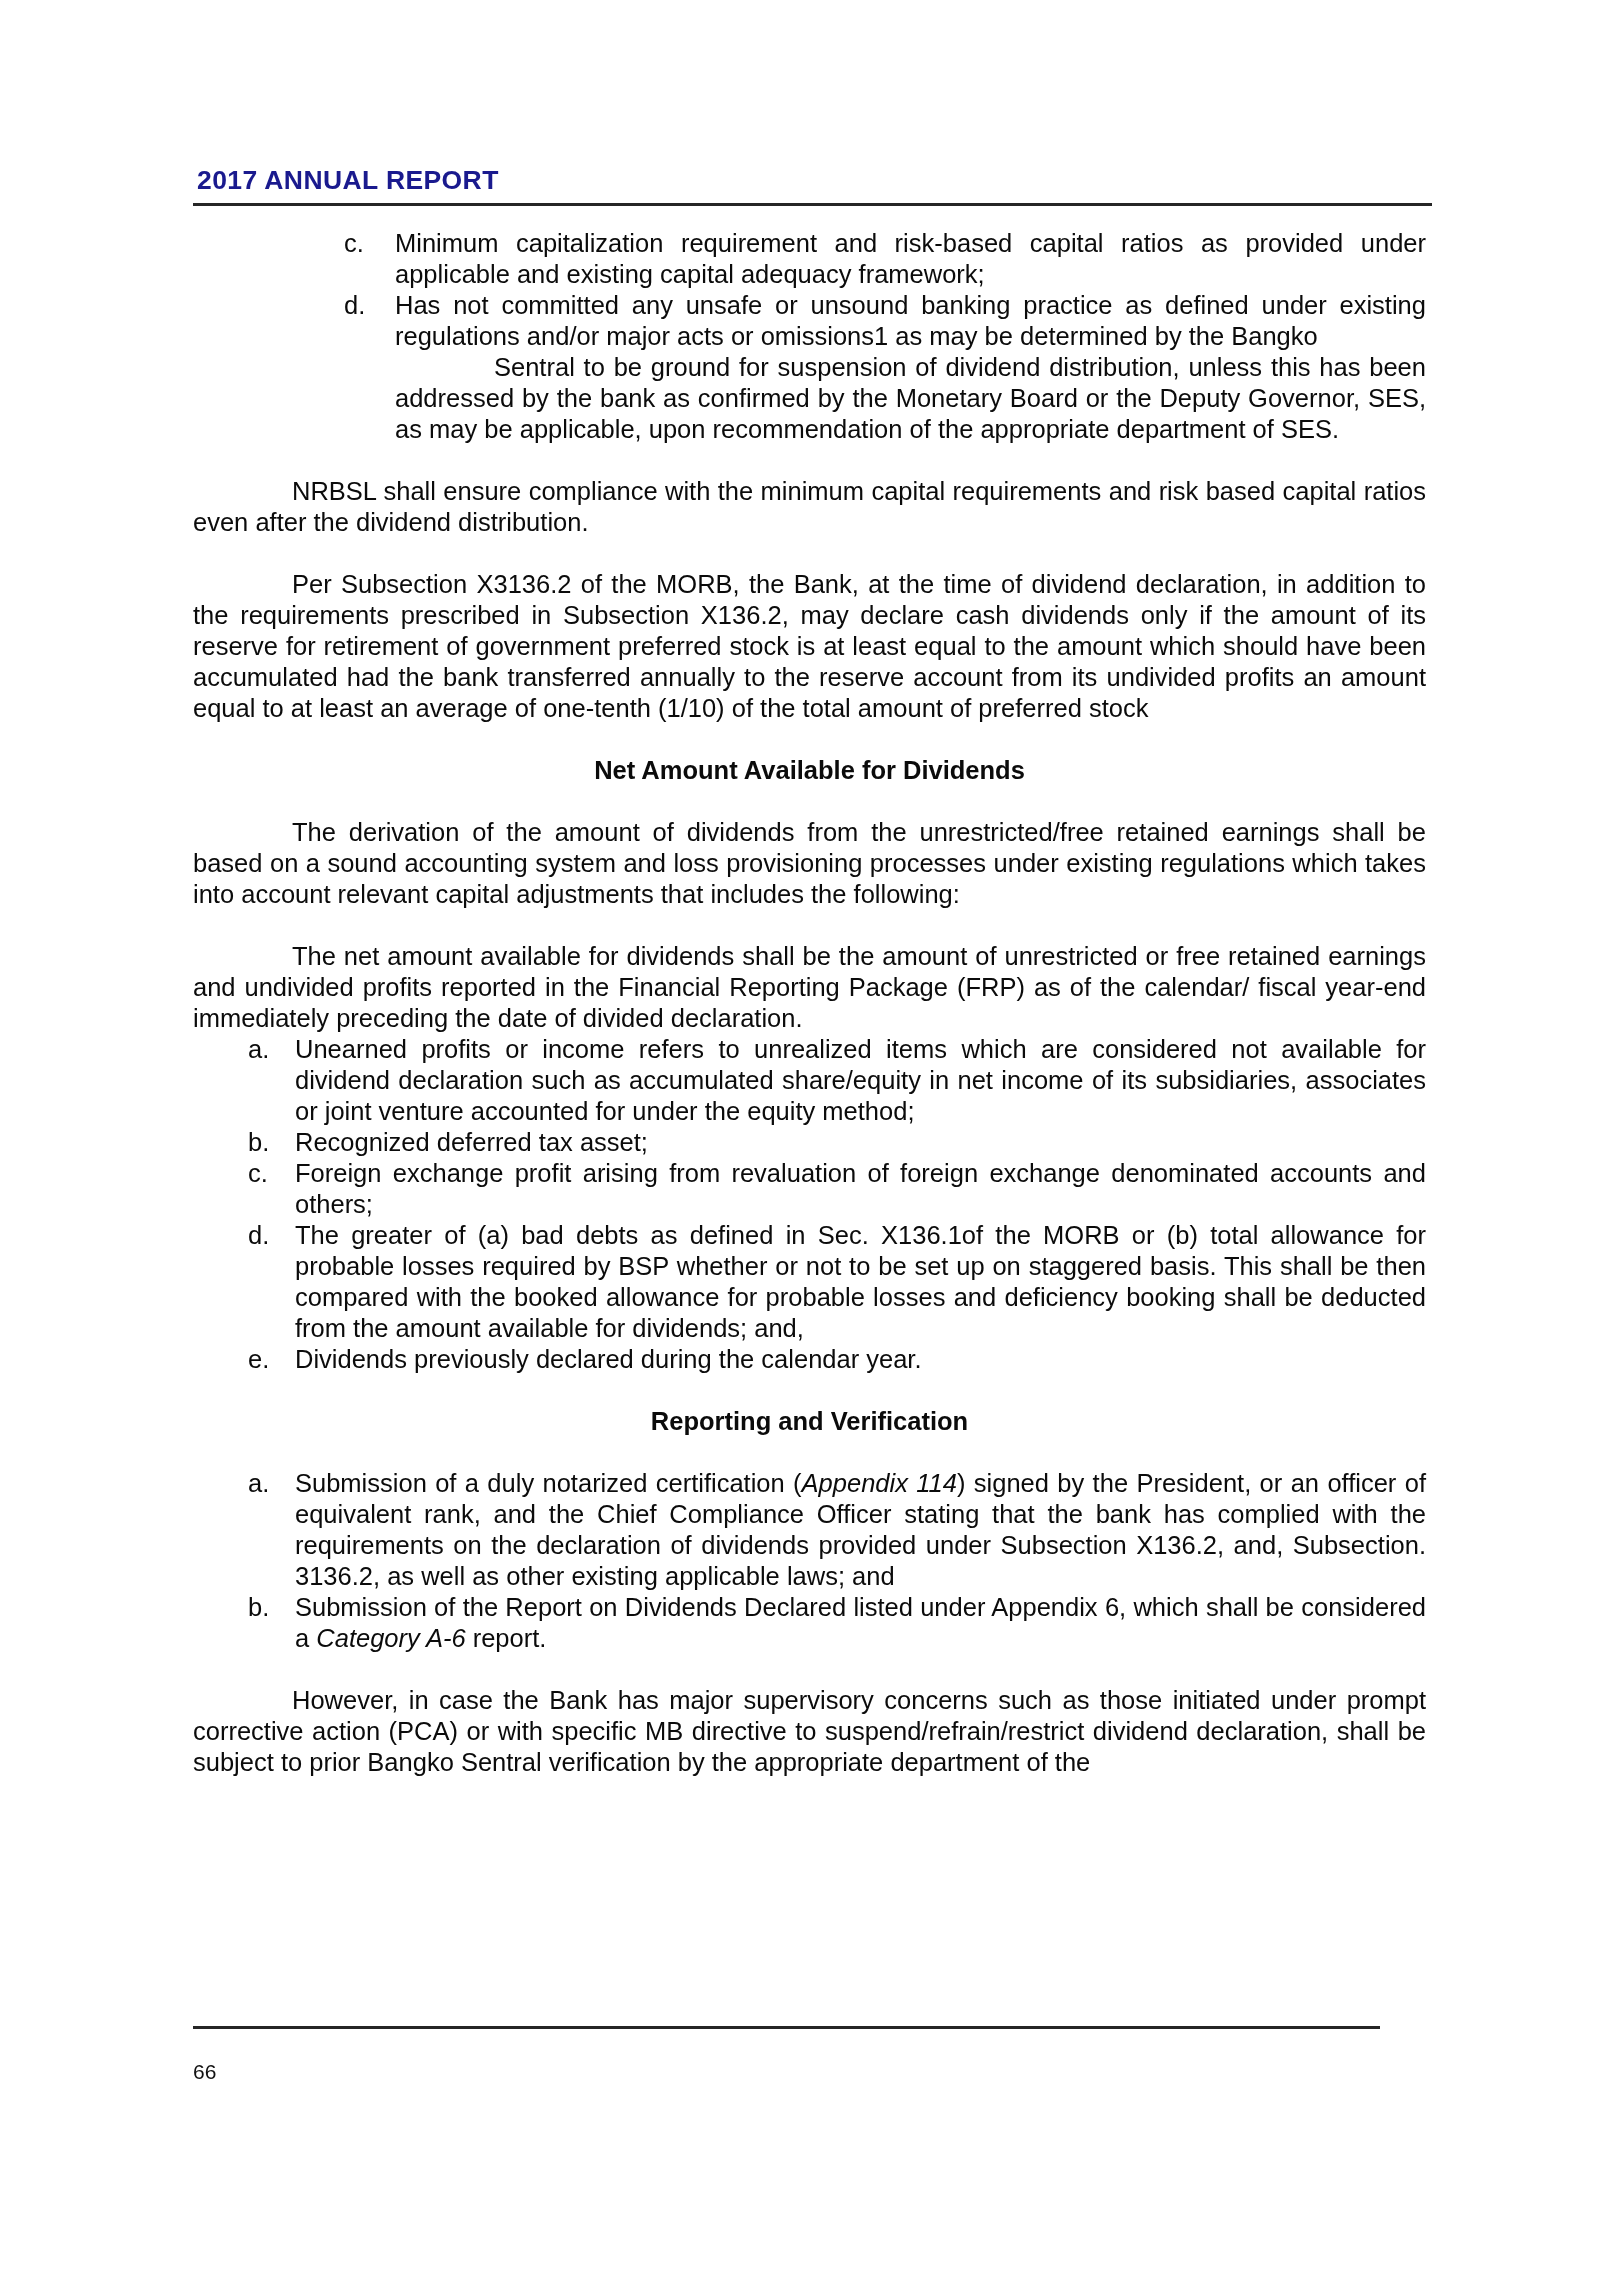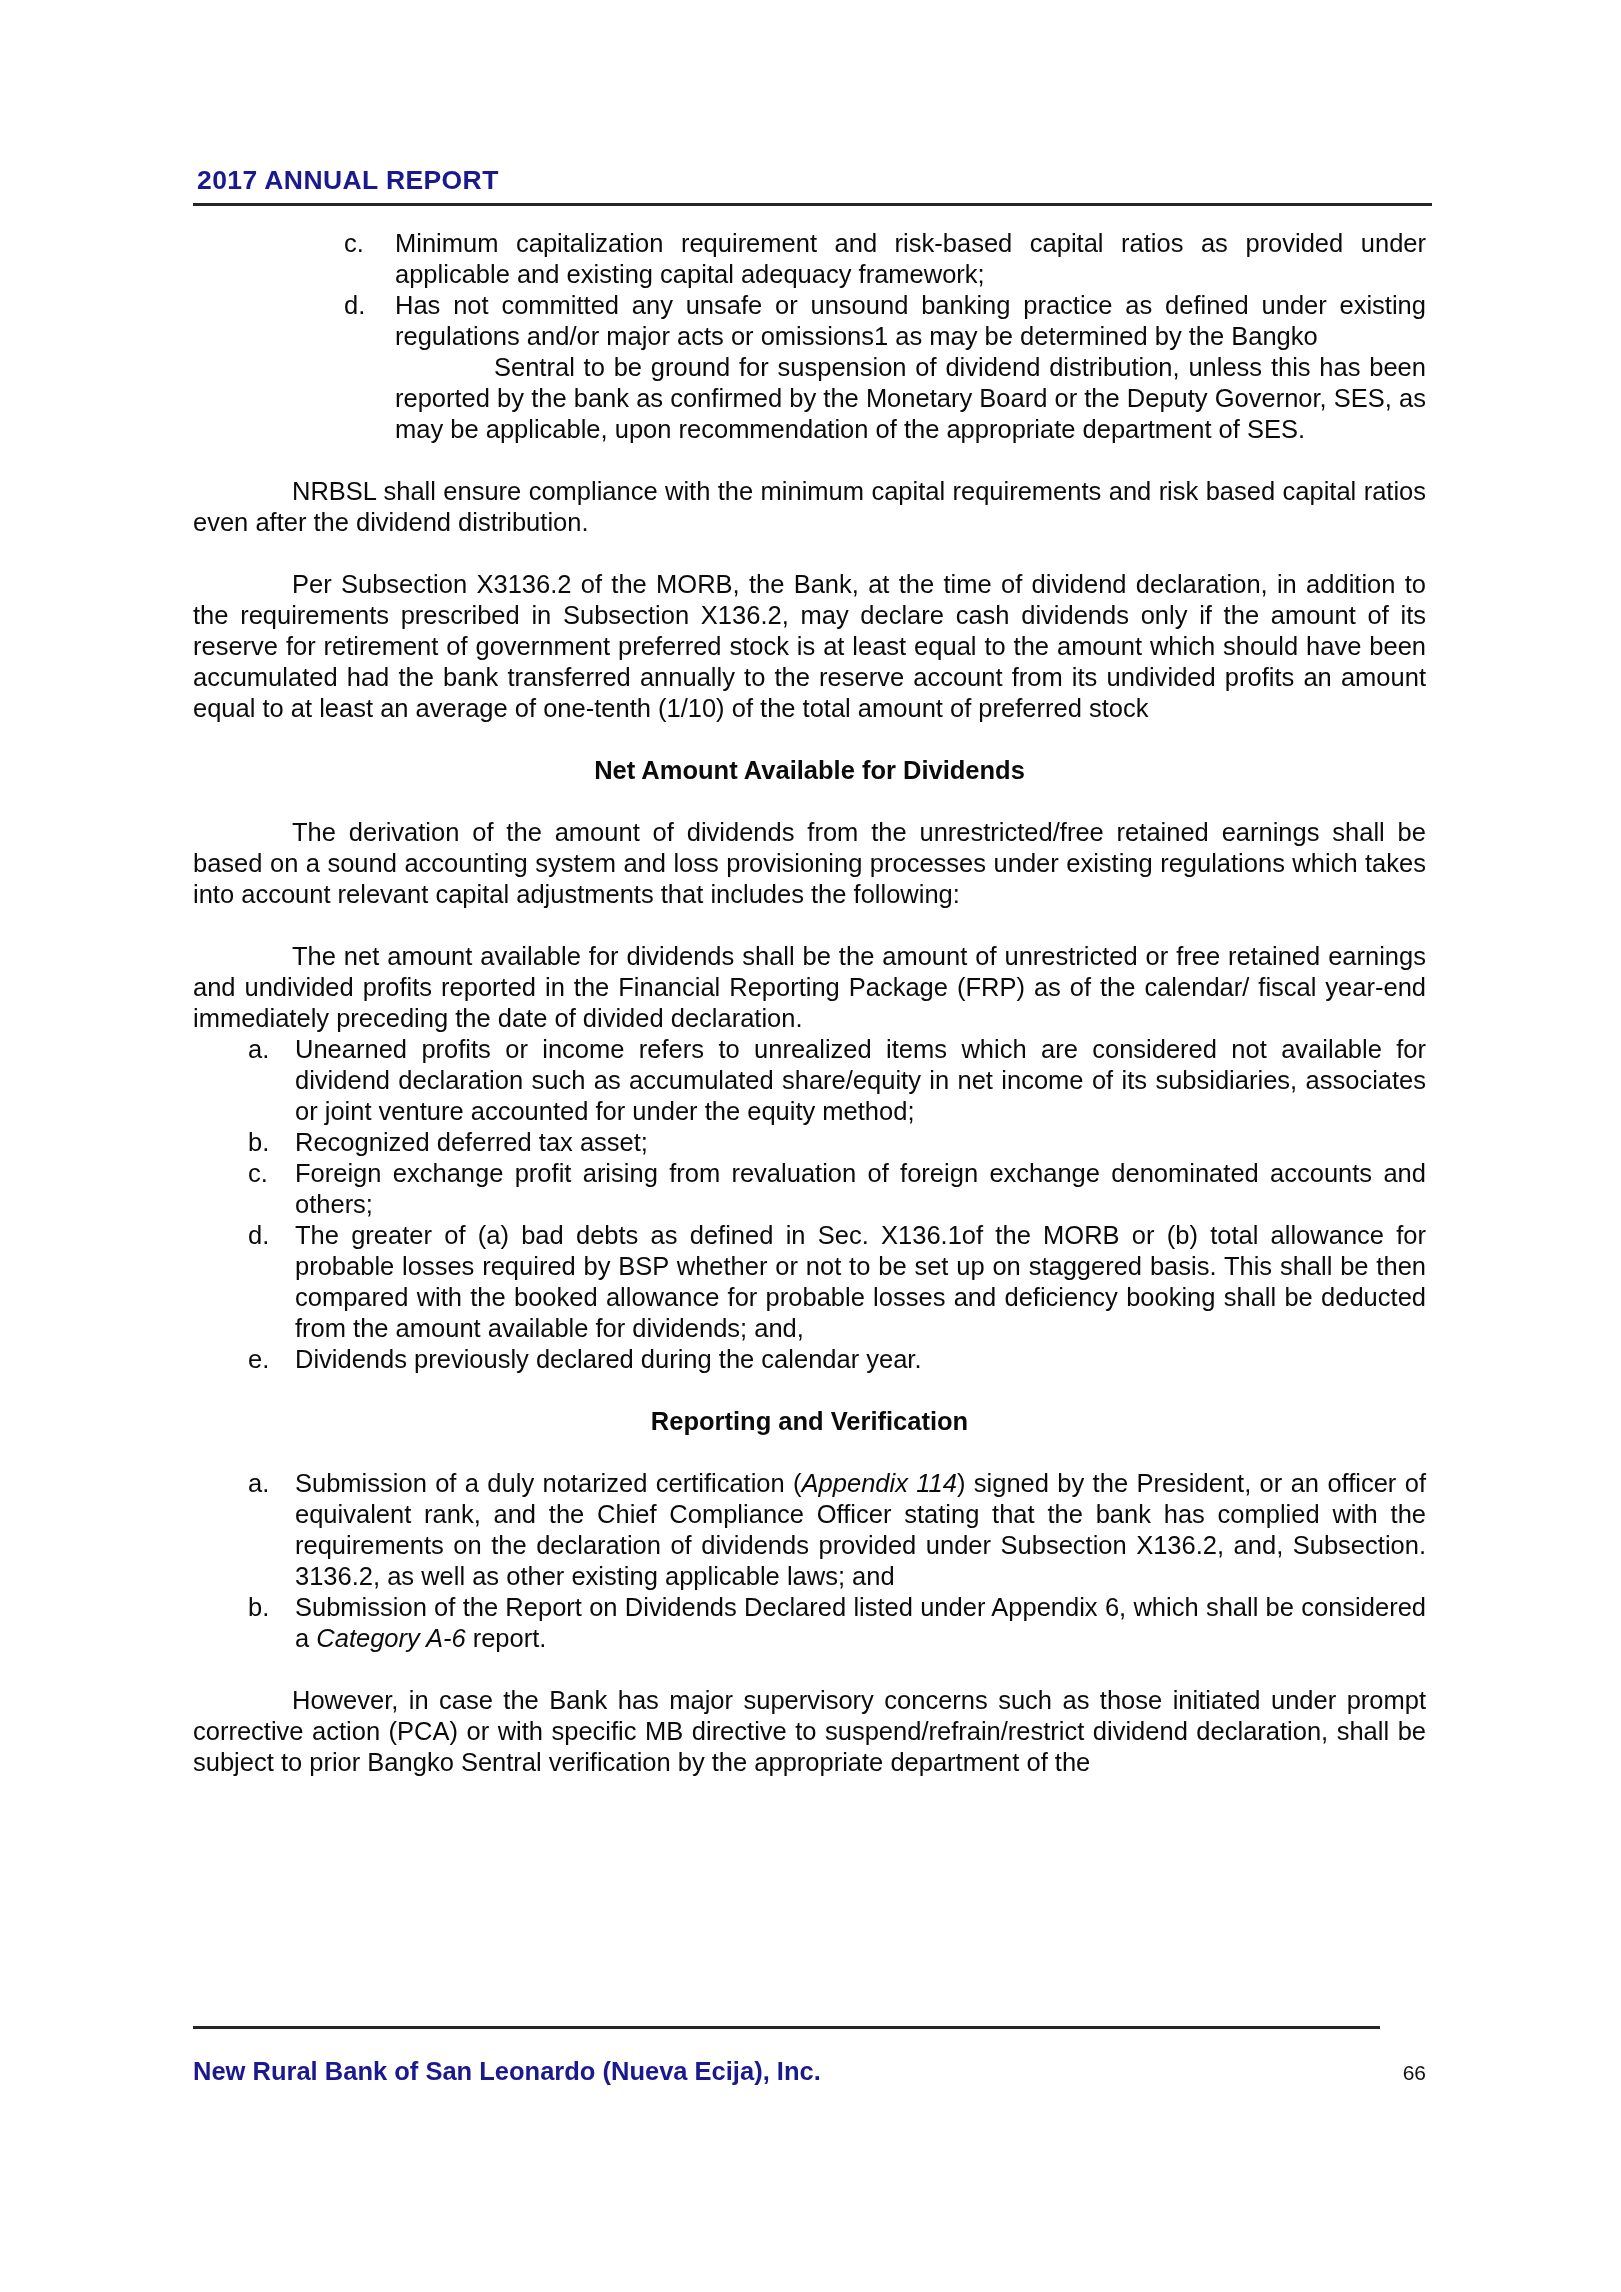--- a/index.html
+++ b/index.html
@@ -81,21 +81,21 @@
   <div class="content">
 
     <div class="list list1">
       <div class="li">
         <span class="marker">c.</span>
         <div class="li-text">Minimum capitalization requirement and risk-based capital ratios as provided under applicable and existing capital adequacy framework;</div>
       </div>
       <div class="li">
         <span class="marker">d.</span>
         <div class="li-text">Has not committed any unsafe or unsound banking practice as defined under existing regulations and/or major acts or omissions1 as may be determined by the Bangko</div>
-        <div class="li-text cont-indent">Sentral to be ground for suspension of dividend distribution, unless this has been reported by the bank as confirmed by the Monetary Board or the Deputy Governor, SES, as may be applicable, upon recommendation of the appropriate department of SES.</div>
+        <div class="li-text cont-indent">Sentral to be ground for suspension of dividend distribution, unless this has been addressed by the bank as confirmed by the Monetary Board or the Deputy Governor, SES, as may be applicable, upon recommendation of the appropriate department of SES.</div>
       </div>
     </div>
 
     <p class="para">NRBSL shall ensure compliance with the minimum capital requirements and risk based capital ratios even after the dividend distribution.</p>
 
     <p class="para">Per Subsection X3136.2 of the MORB, the Bank, at the time of dividend declaration, in addition to the requirements prescribed in Subsection X136.2, may declare cash dividends only if the amount of its reserve for retirement of government preferred stock is at least equal to the amount which should have been accumulated had the bank transferred annually to the reserve account from its undivided profits an amount equal to at least an average of one-tenth (1/10) of the total amount of preferred stock</p>
 
     <p class="h">Net Amount Available for Dividends</p>
 
     <p class="para">The derivation of the amount of dividends from the unrestricted/free retained earnings shall be based on a sound accounting system and loss provisioning processes under existing regulations which takes into account relevant capital adjustments that includes the following:</p>
@@ -138,18 +138,17 @@
         <div class="li-text"><span>Submission of the Report on Dividends Declared listed under Appendix 6, which shall be considered a </span><i>Category A-6</i><span> report.</span></div>
       </div>
     </div>
 
     <p class="para">However, in case the Bank has major supervisory concerns such as those initiated under prompt corrective action (PCA) or with specific MB directive to suspend/refrain/restrict dividend declaration, shall be subject to prior Bangko Sentral verification by the appropriate department of the</p>
 
   </div>
 
   <div class="footer-rule"></div>
   <div class="footer-row">
-    <div class="bank">New Rural Bank of San Leonardo (Nueva Ecija), Inc.</div>
     <div class="pagenum">66</div>
   </div>
 
 </div>
 
 
 </body></html>

